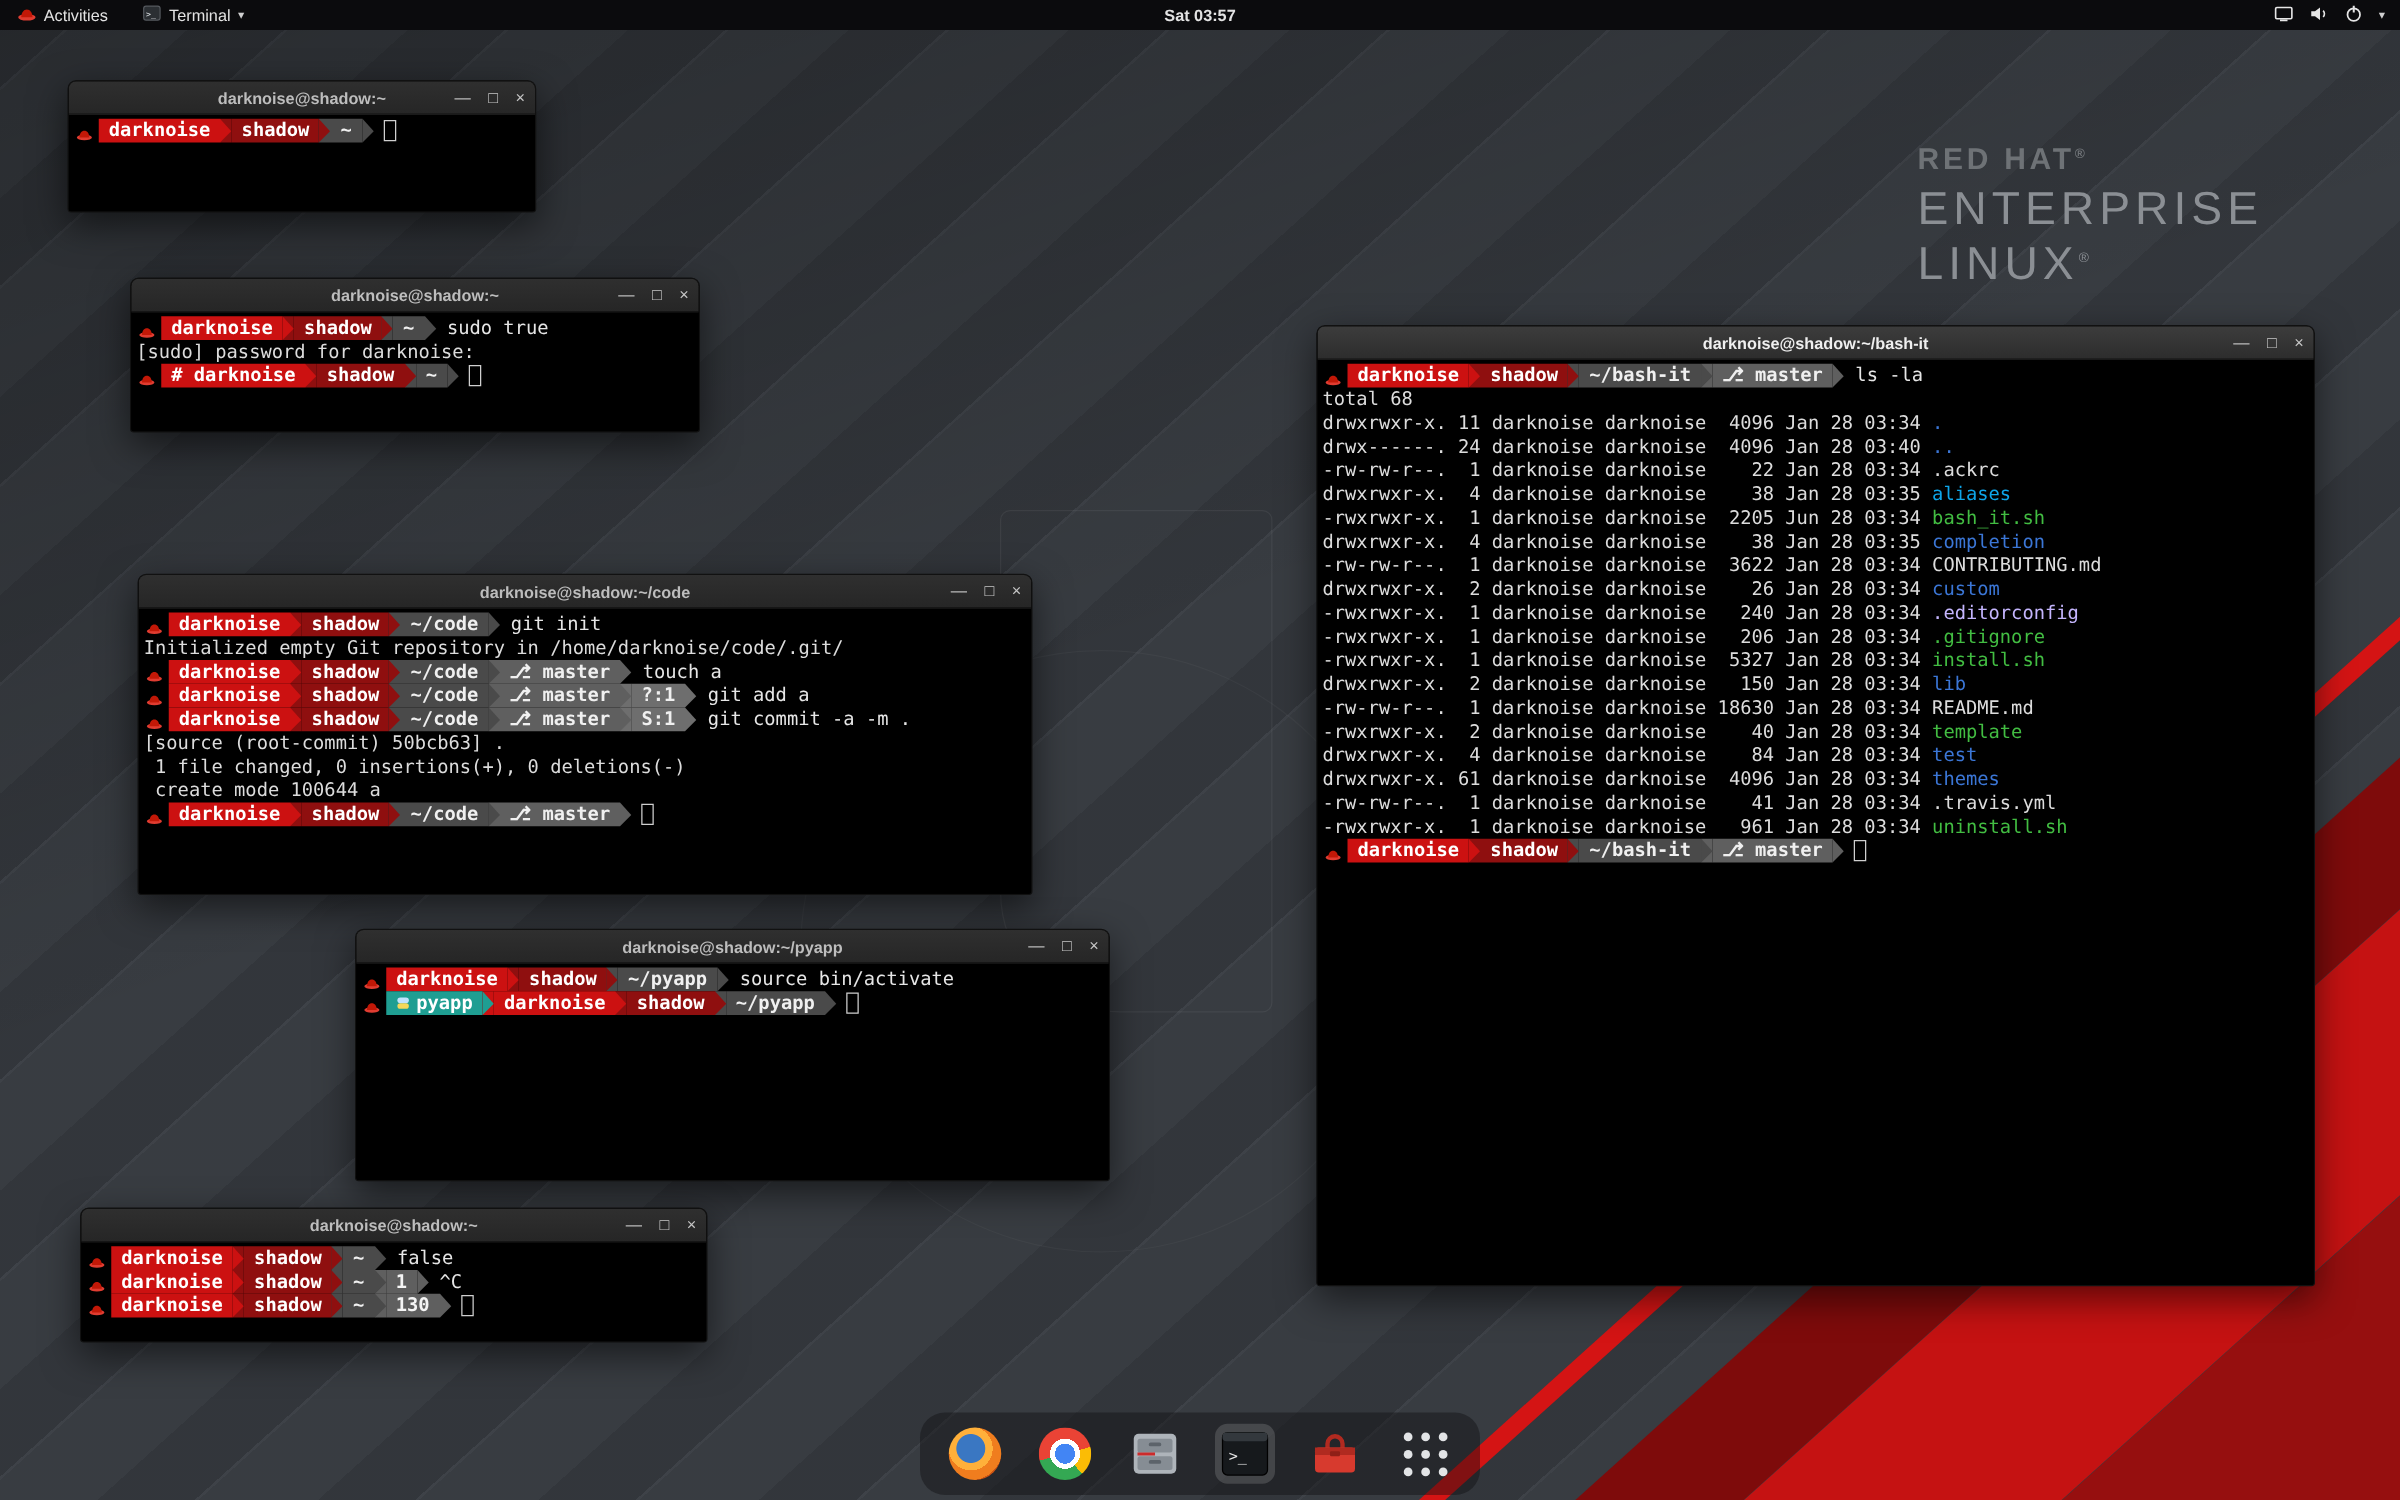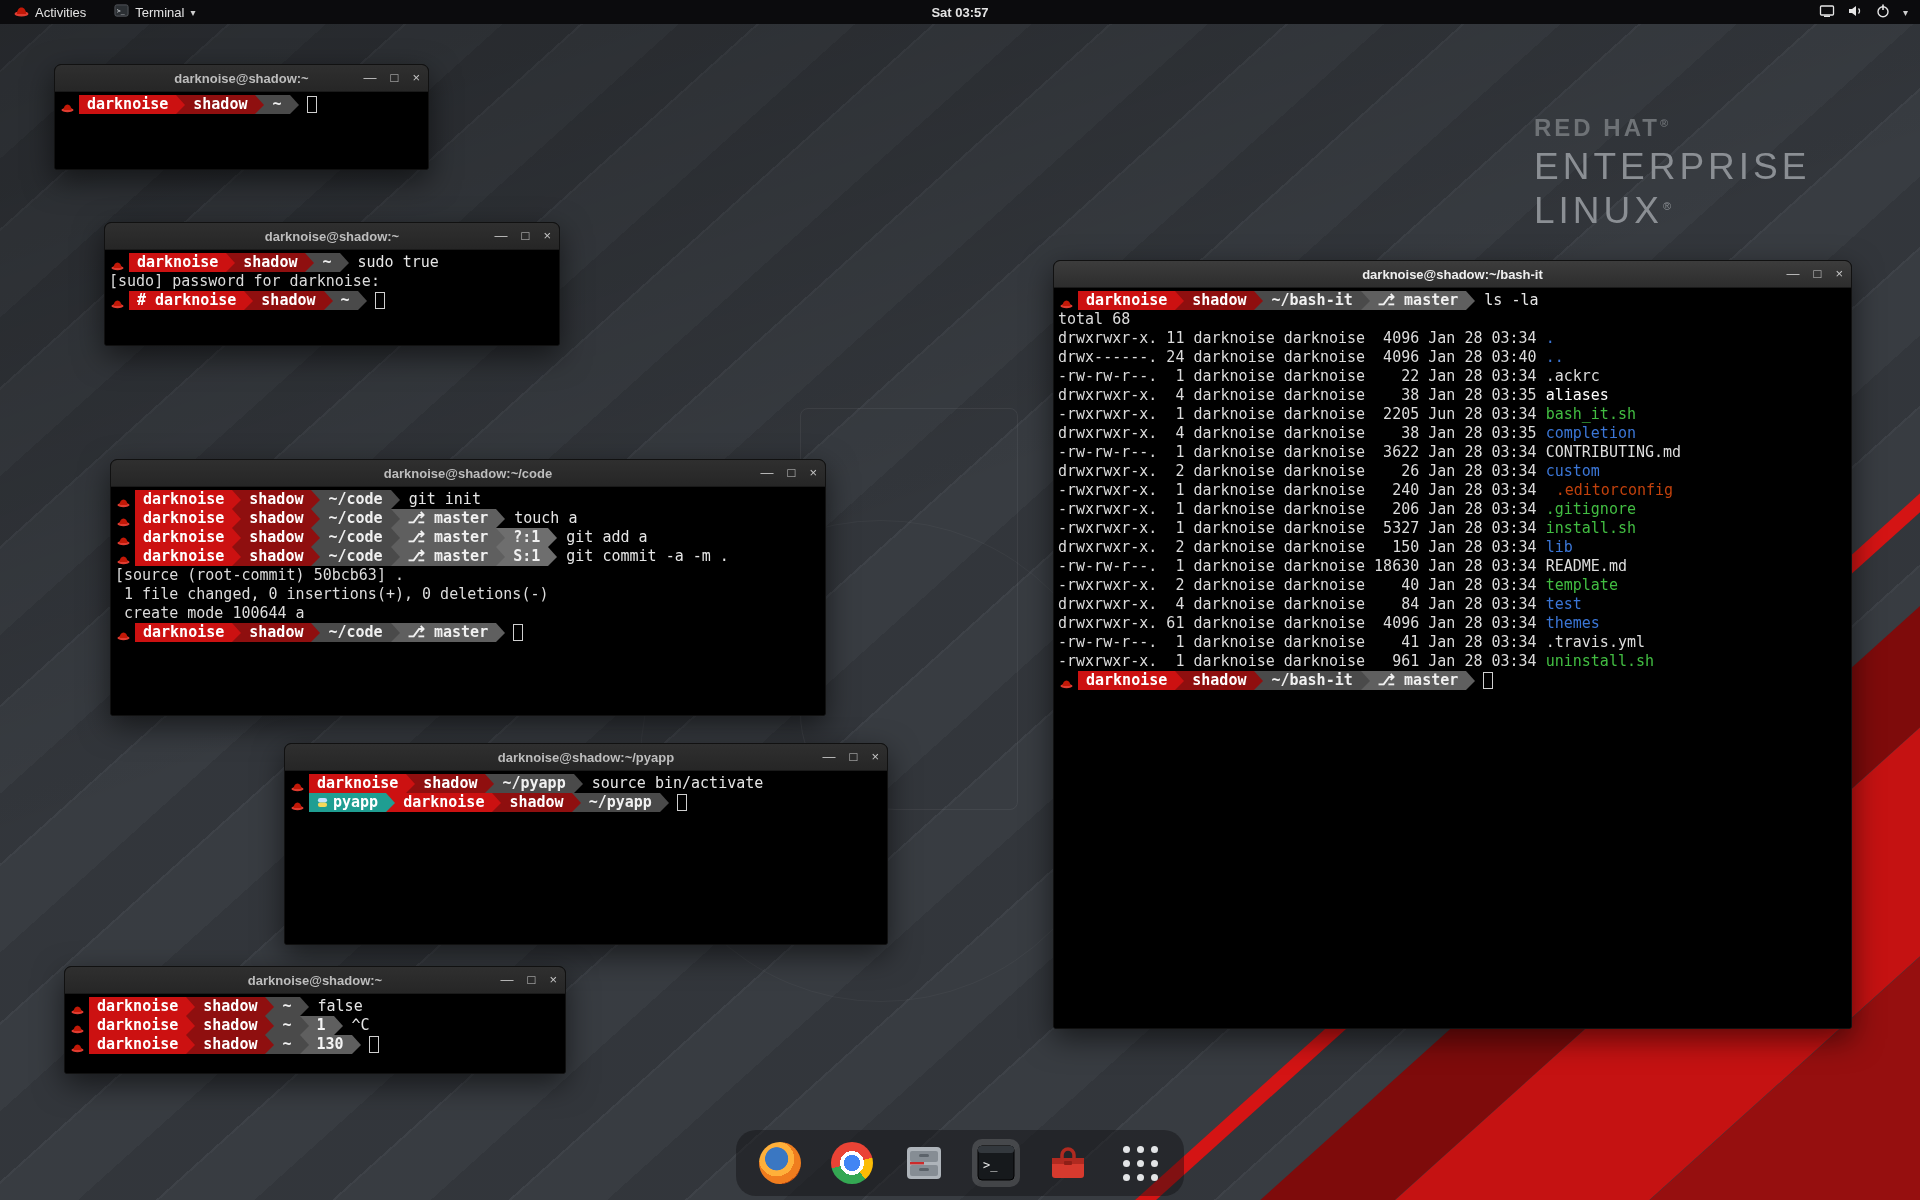--- a/index.html
+++ b/index.html
@@ -179,20 +179,21 @@
           <span class="wbtn">—</span>
           <span class="wbtn">□</span>
           <span class="wbtn">×</span>
         </span>
     </div>
     <div class="term-body">
         <div class="tline"><span class="hat"><svg width="13" height="11" viewBox="0 0 14 11">
               <ellipse cx="7" cy="8.2" rx="6.5" ry="2.4" fill="#e03c31"></ellipse>
               <path d="M2.8 8.2 C2.8 4.6 4.6 2.3 7 2.3 C9.4 2.3 11.2 4.6 11.2 8.2 Z" fill="#c21807"></path>
             </svg></span><span class="seg" style="background: rgb(204, 17, 17); color: rgb(255, 255, 255);">darknoise</span><span class="parrow" style="border-left-color: rgb(204, 17, 17); background: rgb(143, 15, 15);"></span><span class="seg" style="background: rgb(143, 15, 15); color: rgb(255, 255, 255);">shadow</span><span class="parrow" style="border-left-color: rgb(143, 15, 15); background: rgb(74, 74, 74);"></span><span class="seg" style="background: rgb(74, 74, 74); color: rgb(240, 240, 240);">~/code</span><span class="parrow" style="border-left-color: rgb(74, 74, 74);"></span><span class="cmd"> git init</span></div>
+        <div class="tline">Initialized empty Git repository in /home/darknoise/code/.git/</div>
         <div class="tline"><span class="hat"><svg width="13" height="11" viewBox="0 0 14 11">
               <ellipse cx="7" cy="8.2" rx="6.5" ry="2.4" fill="#e03c31"></ellipse>
               <path d="M2.8 8.2 C2.8 4.6 4.6 2.3 7 2.3 C9.4 2.3 11.2 4.6 11.2 8.2 Z" fill="#c21807"></path>
             </svg></span><span class="seg" style="background: rgb(204, 17, 17); color: rgb(255, 255, 255);">darknoise</span><span class="parrow" style="border-left-color: rgb(204, 17, 17); background: rgb(143, 15, 15);"></span><span class="seg" style="background: rgb(143, 15, 15); color: rgb(255, 255, 255);">shadow</span><span class="parrow" style="border-left-color: rgb(143, 15, 15); background: rgb(74, 74, 74);"></span><span class="seg" style="background: rgb(74, 74, 74); color: rgb(240, 240, 240);">~/code</span><span class="parrow" style="border-left-color: rgb(74, 74, 74); background: rgb(95, 95, 95);"></span><span class="seg" style="background: rgb(95, 95, 95); color: rgb(240, 240, 240);">⎇ master</span><span class="parrow" style="border-left-color: rgb(95, 95, 95);"></span><span class="cmd"> touch a</span></div>
         <div class="tline"><span class="hat"><svg width="13" height="11" viewBox="0 0 14 11">
               <ellipse cx="7" cy="8.2" rx="6.5" ry="2.4" fill="#e03c31"></ellipse>
               <path d="M2.8 8.2 C2.8 4.6 4.6 2.3 7 2.3 C9.4 2.3 11.2 4.6 11.2 8.2 Z" fill="#c21807"></path>
             </svg></span><span class="seg" style="background: rgb(204, 17, 17); color: rgb(255, 255, 255);">darknoise</span><span class="parrow" style="border-left-color: rgb(204, 17, 17); background: rgb(143, 15, 15);"></span><span class="seg" style="background: rgb(143, 15, 15); color: rgb(255, 255, 255);">shadow</span><span class="parrow" style="border-left-color: rgb(143, 15, 15); background: rgb(74, 74, 74);"></span><span class="seg" style="background: rgb(74, 74, 74); color: rgb(240, 240, 240);">~/code</span><span class="parrow" style="border-left-color: rgb(74, 74, 74); background: rgb(95, 95, 95);"></span><span class="seg" style="background: rgb(95, 95, 95); color: rgb(240, 240, 240);">⎇ master</span><span class="parrow" style="border-left-color: rgb(95, 95, 95); background: rgb(110, 110, 110);"></span><span class="seg" style="background: rgb(110, 110, 110); color: rgb(240, 240, 240);">?:1</span><span class="parrow" style="border-left-color: rgb(110, 110, 110);"></span><span class="cmd"> git add a</span></div>
         <div class="tline"><span class="hat"><svg width="13" height="11" viewBox="0 0 14 11">
               <ellipse cx="7" cy="8.2" rx="6.5" ry="2.4" fill="#e03c31"></ellipse>
@@ -268,26 +269,26 @@
     </div>
     <div class="term-body">
         <div class="tline"><span class="hat"><svg width="13" height="11" viewBox="0 0 14 11">
               <ellipse cx="7" cy="8.2" rx="6.5" ry="2.4" fill="#e03c31"></ellipse>
               <path d="M2.8 8.2 C2.8 4.6 4.6 2.3 7 2.3 C9.4 2.3 11.2 4.6 11.2 8.2 Z" fill="#c21807"></path>
             </svg></span><span class="seg" style="background: rgb(204, 17, 17); color: rgb(255, 255, 255);">darknoise</span><span class="parrow" style="border-left-color: rgb(204, 17, 17); background: rgb(143, 15, 15);"></span><span class="seg" style="background: rgb(143, 15, 15); color: rgb(255, 255, 255);">shadow</span><span class="parrow" style="border-left-color: rgb(143, 15, 15); background: rgb(74, 74, 74);"></span><span class="seg" style="background: rgb(74, 74, 74); color: rgb(240, 240, 240);">~/bash-it</span><span class="parrow" style="border-left-color: rgb(74, 74, 74); background: rgb(95, 95, 95);"></span><span class="seg" style="background: rgb(95, 95, 95); color: rgb(240, 240, 240);">⎇ master</span><span class="parrow" style="border-left-color: rgb(95, 95, 95);"></span><span class="cmd"> ls -la</span></div>
         <div class="tline">total 68</div>
         <div class="tline"><span>drwxrwxr-x. 11 darknoise darknoise  4096 Jan 28 03:34 </span><span style="color: rgb(59, 118, 214);">.</span></div>
         <div class="tline"><span>drwx------. 24 darknoise darknoise  4096 Jan 28 03:40 </span><span style="color: rgb(59, 118, 214);">..</span></div>
         <div class="tline"><span>-rw-rw-r--.  1 darknoise darknoise    22 Jan 28 03:34 </span><span style="color: rgb(220, 220, 220);">.ackrc</span></div>
-        <div class="tline"><span>drwxrwxr-x.  4 darknoise darknoise    38 Jan 28 03:35 </span><span style="color: #ffffff;">aliases</span></div>
+        <div class="tline"><span>drwxrwxr-x.  4 darknoise darknoise    38 Jan 28 03:35 </span><span style="color: #0ea5e9;">aliases</span></div>
         <div class="tline"><span>-rwxrwxr-x.  1 darknoise darknoise  2205 Jun 28 03:34 </span><span style="color: rgb(66, 189, 66);">bash_it.sh</span></div>
         <div class="tline"><span>drwxrwxr-x.  4 darknoise darknoise    38 Jan 28 03:35 </span><span style="color: rgb(59, 118, 214);">completion</span></div>
         <div class="tline"><span>-rw-rw-r--.  1 darknoise darknoise  3622 Jan 28 03:34 </span><span style="color: rgb(220, 220, 220);">CONTRIBUTING.md</span></div>
         <div class="tline"><span>drwxrwxr-x.  2 darknoise darknoise    26 Jan 28 03:34 </span><span style="color: rgb(59, 118, 214);">custom</span></div>
-        <div class="tline"><span>-rwxrwxr-x.  1 darknoise darknoise   240 Jan 28 03:34 </span><span style="color: #c2410c; margin-left: 10px;">.editorconfig</span></div>
+        <div class="tline"><span>-rwxrwxr-x.  1 darknoise darknoise   240 Jan 28 03:34 </span><span style="color: #c4b5fd;">.editorconfig</span></div>
         <div class="tline"><span>-rwxrwxr-x.  1 darknoise darknoise   206 Jan 28 03:34 </span><span style="color: rgb(66, 189, 66);">.gitignore</span></div>
         <div class="tline"><span>-rwxrwxr-x.  1 darknoise darknoise  5327 Jan 28 03:34 </span><span style="color: rgb(66, 189, 66);">install.sh</span></div>
         <div class="tline"><span>drwxrwxr-x.  2 darknoise darknoise   150 Jan 28 03:34 </span><span style="color: rgb(59, 118, 214);">lib</span></div>
         <div class="tline"><span>-rw-rw-r--.  1 darknoise darknoise 18630 Jan 28 03:34 </span><span style="color: rgb(220, 220, 220);">README.md</span></div>
         <div class="tline"><span>-rwxrwxr-x.  2 darknoise darknoise    40 Jan 28 03:34 </span><span style="color: rgb(66, 189, 66);">template</span></div>
         <div class="tline"><span>drwxrwxr-x.  4 darknoise darknoise    84 Jan 28 03:34 </span><span style="color: rgb(59, 118, 214);">test</span></div>
         <div class="tline"><span>drwxrwxr-x. 61 darknoise darknoise  4096 Jan 28 03:34 </span><span style="color: rgb(59, 118, 214);">themes</span></div>
         <div class="tline"><span>-rw-rw-r--.  1 darknoise darknoise    41 Jan 28 03:34 </span><span style="color: rgb(220, 220, 220);">.travis.yml</span></div>
         <div class="tline"><span>-rwxrwxr-x.  1 darknoise darknoise   961 Jan 28 03:34 </span><span style="color: rgb(66, 189, 66);">uninstall.sh</span></div>
         <div class="tline"><span class="hat"><svg width="13" height="11" viewBox="0 0 14 11">

